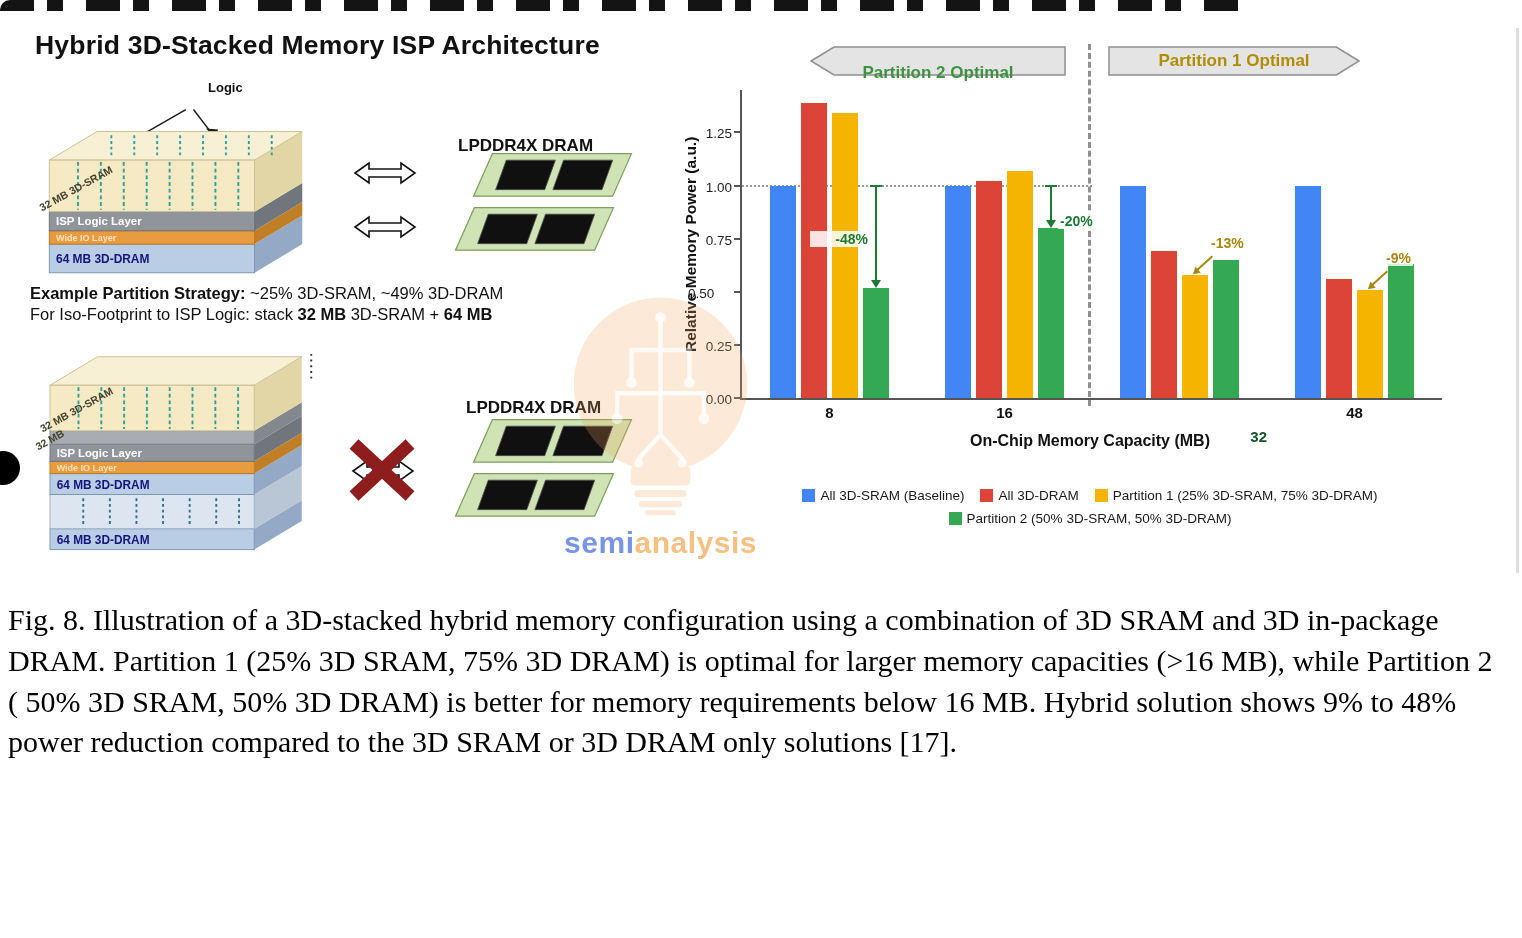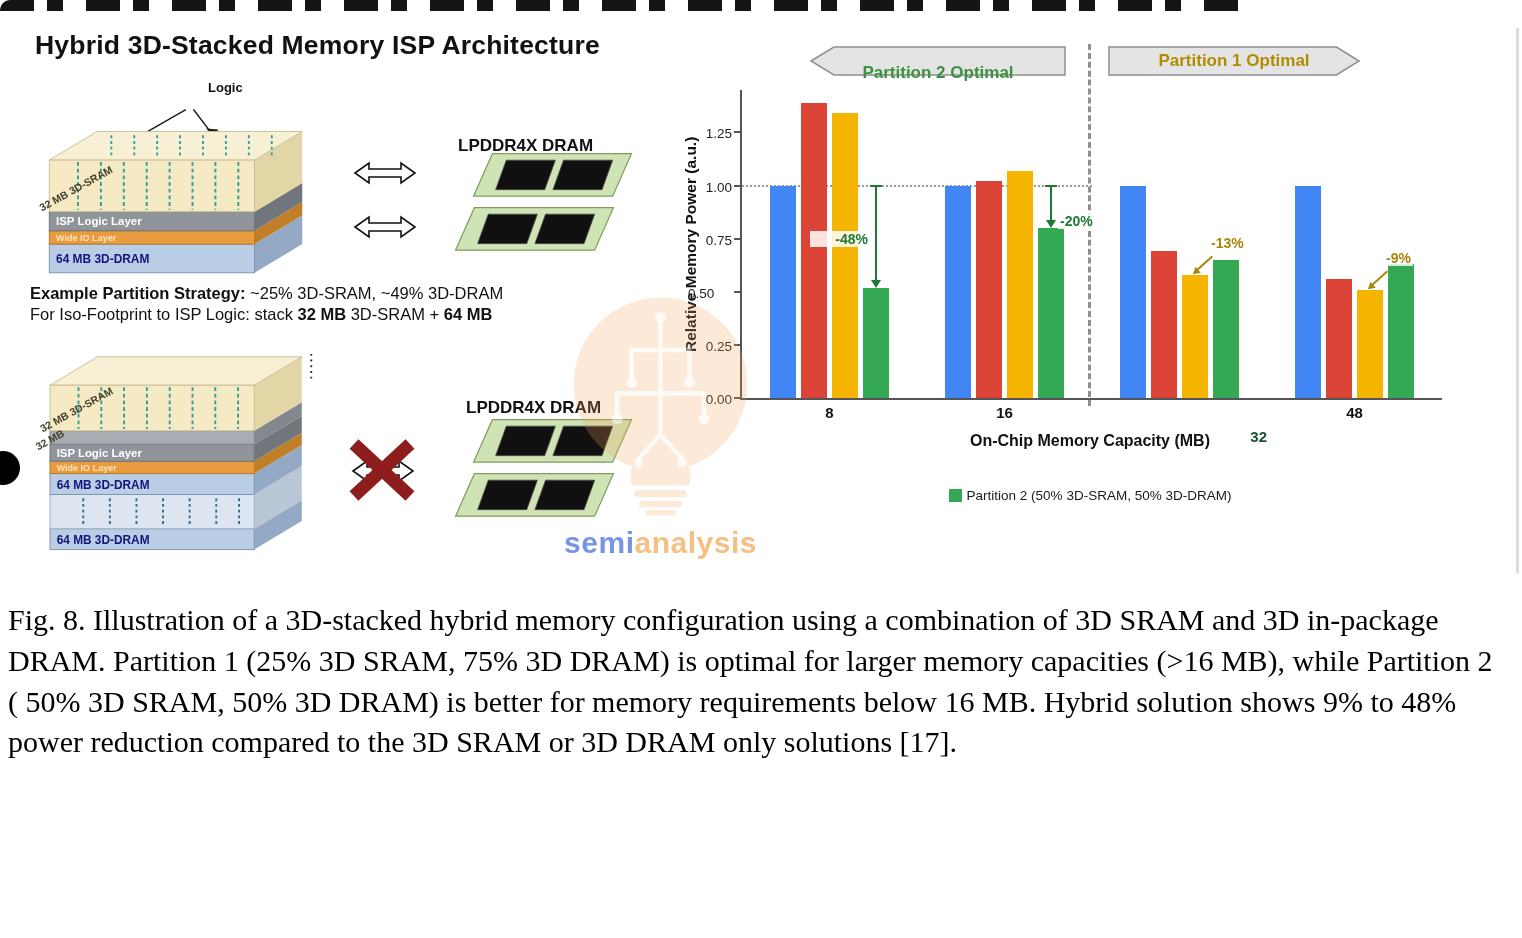--- a/index.html
+++ b/index.html
@@ -310,20 +310,30 @@
         <div style="position: absolute; left: 454px; bottom: 126.2px; width: 22px; height: 2px; background: rgb(168, 134, 11); transform: rotate(-42deg); transform-origin: 0px 50%;"></div>
         <div style="position: absolute; left: 450px; bottom: 122.2px; width: 0px; height: 0px; border-top: 4px solid transparent; border-bottom: 4px solid transparent; border-right: 7px solid rgb(168, 134, 11); transform: rotate(-42deg);"></div>
         <div style="position: absolute; left: 467px; bottom: 147.2px; font-weight: bold; font-size: 14px; color: rgb(168, 134, 11); background: rgba(255, 255, 255, 0.8); padding: 0px 2px;">-13%</div>
         <div style="position: absolute; left: 629px; bottom: 111.331px; width: 22px; height: 2px; background: rgb(168, 134, 11); transform: rotate(-42deg); transform-origin: 0px 50%;"></div>
         <div style="position: absolute; left: 625px; bottom: 107.331px; width: 0px; height: 0px; border-top: 4px solid transparent; border-bottom: 4px solid transparent; border-right: 7px solid rgb(168, 134, 11); transform: rotate(-42deg);"></div>
         <div style="position: absolute; left: 642px; bottom: 132.331px; font-weight: bold; font-size: 14px; color: rgb(168, 134, 11); background: rgba(255, 255, 255, 0.8); padding: 0px 2px;">-9%</div>
       </div>
     <div class="xlabel">On-Chip Memory Capacity (MB)</div>
     <div class="legend" id="legend">
         <div class="lg-row"><span class="lg-item">
+            <span class="lg-sw" style="background: rgb(66, 133, 244);"></span>
+            <span>All 3D-SRAM (Baseline)</span>
+          </span><span class="lg-item">
+            <span class="lg-sw" style="background: rgb(219, 68, 55);"></span>
+            <span>All 3D-DRAM</span>
+          </span><span class="lg-item">
+            <span class="lg-sw" style="background: rgb(244, 180, 0);"></span>
+            <span>Partition 1 (25% 3D-SRAM, 75% 3D-DRAM)</span>
+          </span></div>
+        <div class="lg-row"><span class="lg-item">
             <span class="lg-sw" style="background: rgb(52, 168, 83);"></span>
             <span>Partition 2 (50% 3D-SRAM, 50% 3D-DRAM)</span>
           </span></div>
       </div>
   </div>
 
   <div class="caption">Fig. 8. Illustration of a 3D-stacked hybrid memory configuration using a combination of 3D SRAM and 3D in-package DRAM. Partition 1 (25% 3D SRAM, 75% 3D DRAM) is optimal for larger memory capacities (&gt;16 MB), while Partition 2 ( 50% 3D SRAM, 50% 3D DRAM) is better for memory requirements below 16 MB. Hybrid solution shows 9% to 48% power reduction compared to the 3D SRAM or 3D DRAM only solutions [17].</div>
 
 </div>
 

